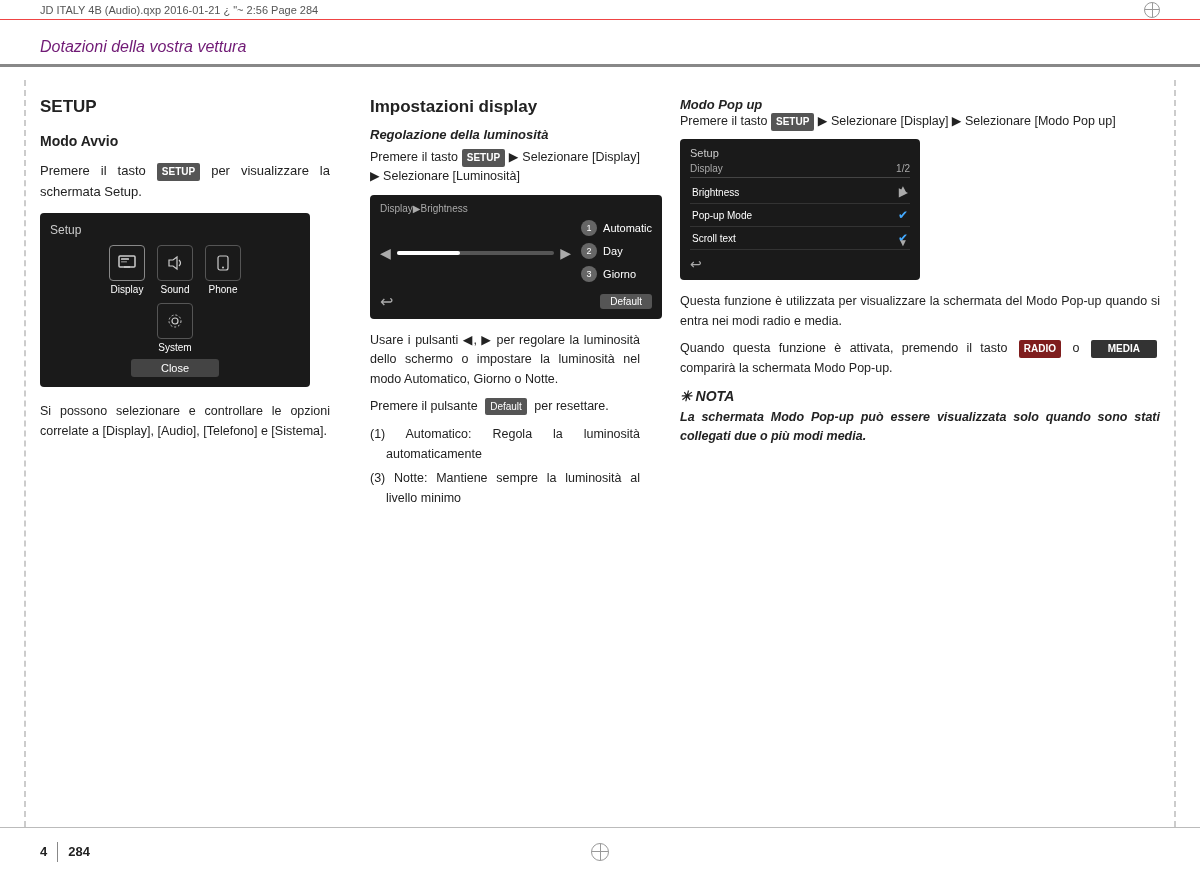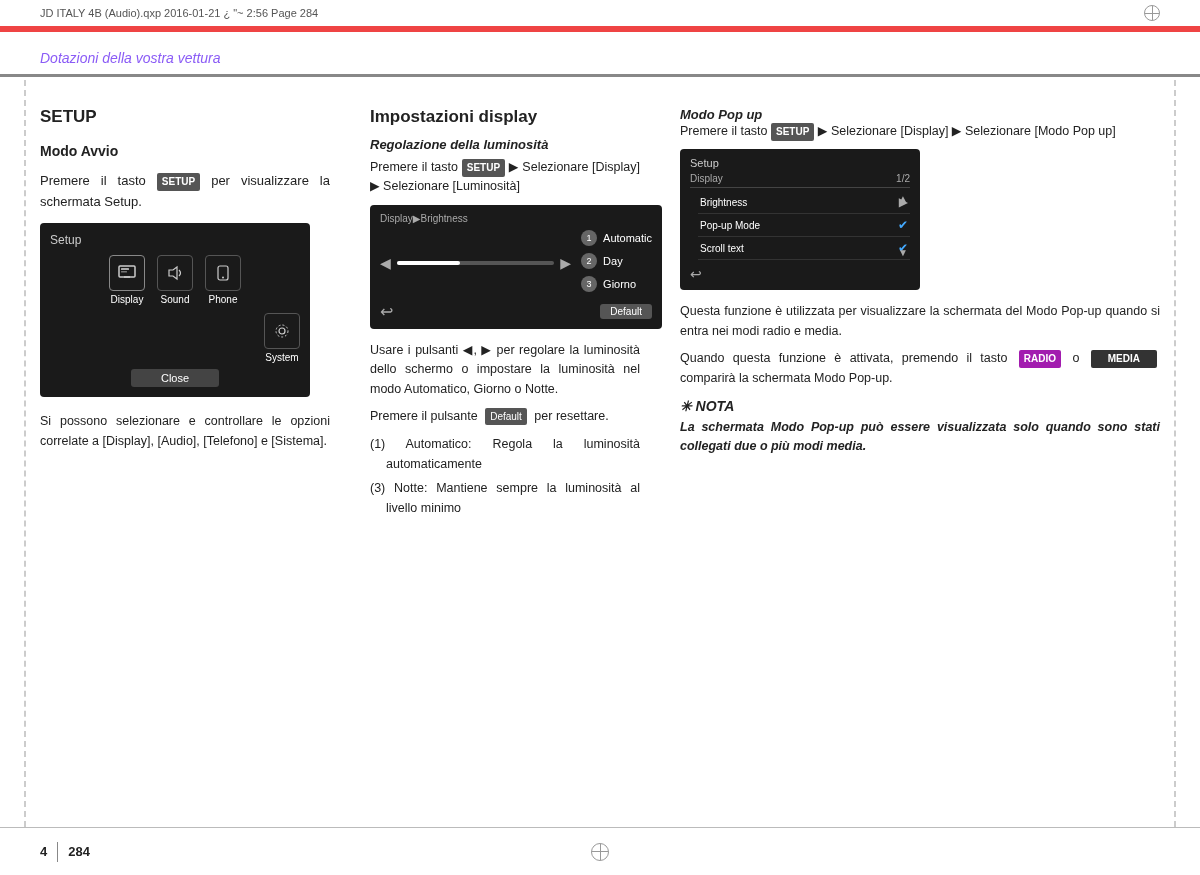--- a/index.html
+++ b/index.html
@@ -9,28 +9,28 @@
       background: #fff;
       font-family: Arial, sans-serif;
       font-size: 14px;
       color: #222;
       overflow: hidden;
       position: relative;
     }
 
     
     .top-bar {
-      border-bottom: 6px solid #ef4444;
+      border-bottom: 1px solid #ef4444;
       padding: 6px 40px;
       font-size: 11px;
       color: #555;
       display: flex;
       align-items: center;
       justify-content: space-between;
-      height: 32px;
+      height: 20px;
     }
     .top-bar-crosshair {
       width: 16px; height: 16px;
       border: 1px solid #999;
       border-radius: 50%;
       display: inline-flex; align-items: center; justify-content: center;
       position: relative;
     }
     .top-bar-crosshair::before, .top-bar-crosshair::after {
       content: '';
@@ -40,24 +40,24 @@
     .top-bar-crosshair::before { width: 1px; height: 100%; }
     .top-bar-crosshair::after  { width: 100%; height: 1px; }
 
     
     .section-title-bar {
       border-bottom: 3px solid #888;
       padding: 18px 40px 8px 40px;
       margin-bottom: 0;
     }
     .section-title-bar h1 {
-      font-size: 14px;
+      font-size: 16px;
       font-weight: normal;
       font-style: italic;
-      color: #8b5cf6;
+      color: #701a75;
     }
 
     
     .main-content {
       display: flex;
       padding: 30px 40px 0 40px;
       gap: 0;
     }
 
     
@@ -115,21 +115,21 @@
       border: 1px solid #555;
       border-radius: 4px;
       display: flex; align-items: center; justify-content: center;
       font-size: 16px;
       color: #ccc;
     }
     .setup-icon-box.active { border-color: #888; }
     .setup-bottom-row {
       display: flex;
       gap: 12px;
-      justify-content: flex-end;
+      justify-content: center;
     }
     .setup-close-btn {
       background: #444;
       color: #fff;
       border: none;
       border-radius: 3px;
       padding: 3px 30px;
       font-size: 11px;
       margin-top: 6px;
       display: block;
@@ -312,21 +312,21 @@
     .btn-setup {
       background: #555;
       color: #fff;
       font-size: 10px;
       font-weight: bold;
       padding: 1px 5px;
       border-radius: 2px;
       display: inline-block;
     }
     .btn-radio {
-      background: #a21caf;
+      background: #7f1d1d;
       color: #fff;
       font-size: 10px;
       font-weight: bold;
       padding: 1px 5px;
       border-radius: 2px;
       display: inline-block;
     }
     .btn-media {
       background: #333;
       color: #fff;
@@ -569,21 +569,21 @@
       <span> ▶ </span>
       <span>Selezionare [Modo Pop up]</span>
     </p>
 
     <div class="popup-screen" style="position:relative;">
       <div class="ps-title">Setup</div>
       <div class="ps-header-row">
         <span>Display</span>
         <span>1/2</span>
       </div>
-      <div style="position:relative;margin-left:8px;">
+      <div style="position:relative;">
         <div class="ps-menu-item">
           <span>Brightness</span>
           <span class="ps-arrow-right">▶</span>
         </div>
         <div class="ps-menu-item">
           <span>Pop-up Mode</span>
           <span class="ps-check">✔</span>
         </div>
         <div class="ps-menu-item">
           <span>Scroll text</span>

